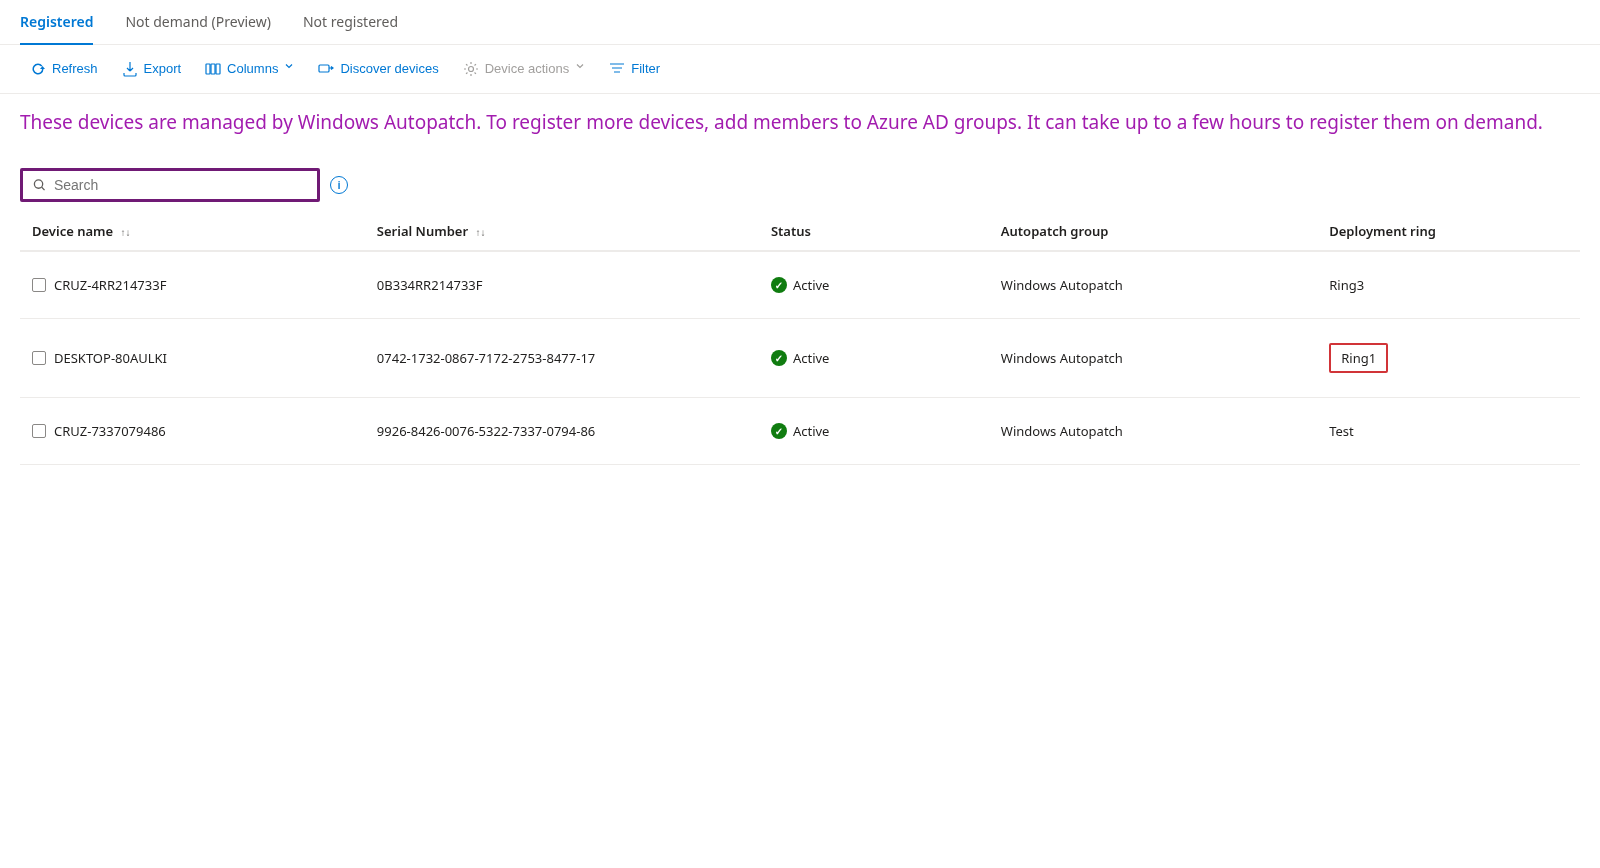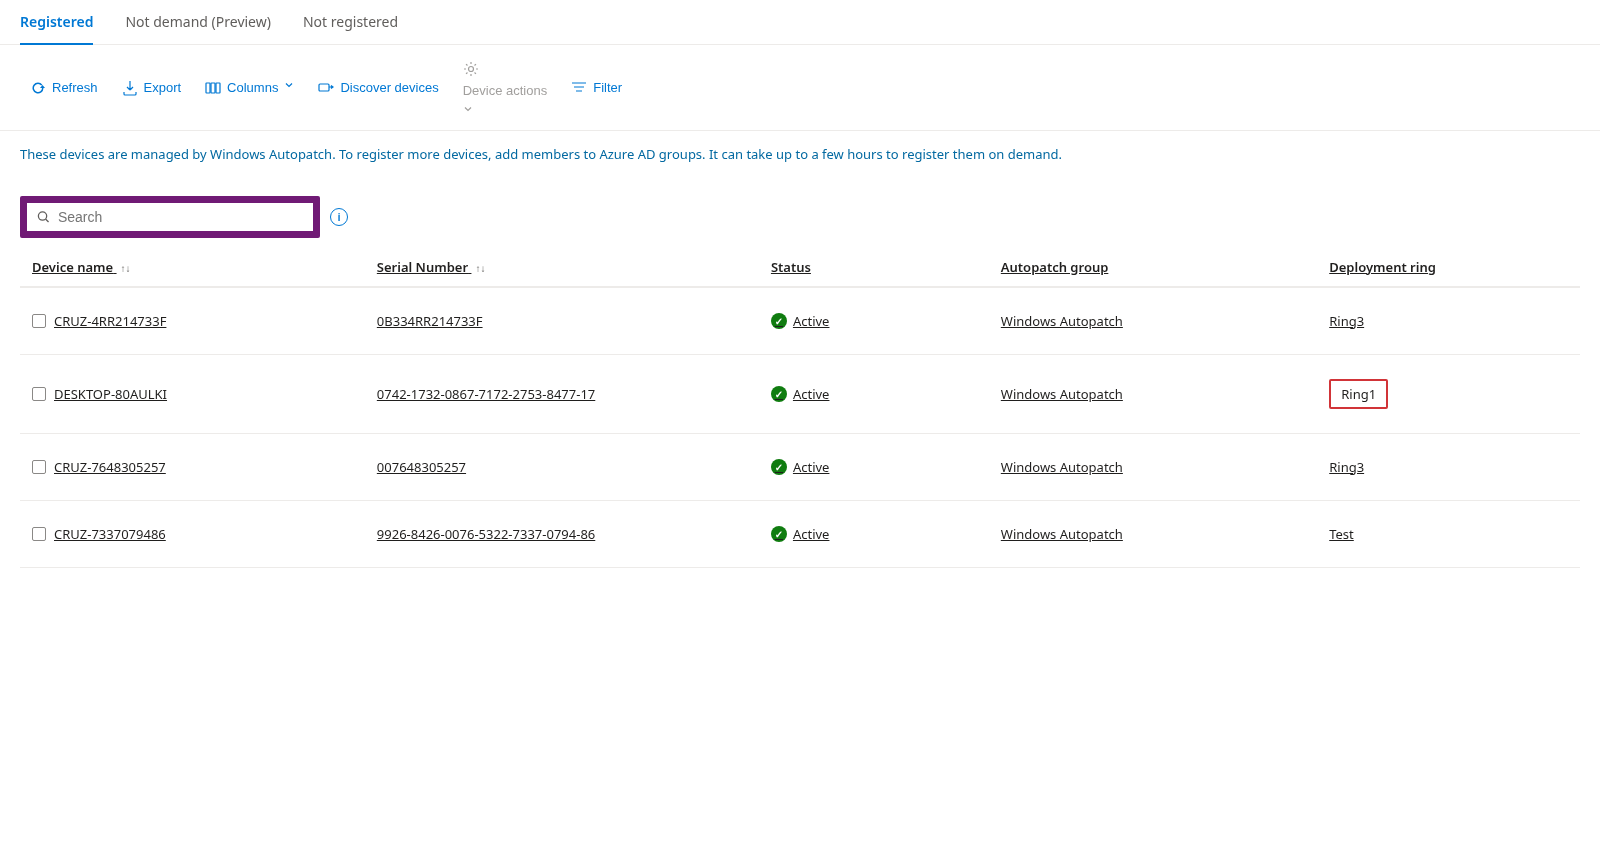--- a/index.html
+++ b/index.html
@@ -46,42 +46,41 @@
       border: none;
       background: transparent;
       color: #0078d4;
       font-size: 13px;
       cursor: pointer;
       border-radius: 2px;
     }
     .toolbar-btn.disabled {
       color: #a19f9d;
       cursor: default;
-      flex-direction: column;
     }
     .toolbar-btn svg { flex-shrink: 0; }
 
     .info-text {
       padding: 14px 20px;
-      color: #0369a1;
-      font-size: 13px;
+      color: #a21caf;
+      font-size: 19px;
       line-height: 1.5;
       border-bottom: 1px solid transparent;
     }
 
     .search-area {
       padding: 16px 20px 10px;
       display: flex;
       align-items: center;
       gap: 10px;
     }
     .search-box {
       display: flex;
       align-items: center;
-      border: 7px solid #701a75;
+      border: 3px solid #701a75;
       border-radius: 2px;
       padding: 6px 10px;
       width: 300px;
       gap: 8px;
       background: #fff;
     }
     .search-box input {
       border: none;
       outline: none;
       font-size: 14px;
@@ -102,21 +101,20 @@
       font-weight: 600;
       cursor: pointer;
     }
 
     .table-container {
       padding: 0 20px;
     }
     table {
       width: 100%;
       border-collapse: collapse;
-      text-decoration: underline;
     }
     thead tr {
       border-bottom: 2px solid #edebe9;
     }
     th {
       text-align: left;
       padding: 10px 12px;
       font-weight: 600;
       font-size: 13px;
       color: #201f1e;
@@ -330,37 +328,20 @@
               <span>Active</span>
             </div>
           </td>
           <td class="col-autopatch">Windows Autopatch</td>
           <td class="col-ring"><span class="ring-highlight">Ring1</span></td>
         </tr>
         <tr>
           <td class="col-device">
             <div class="device-cell">
               <span class="checkbox"></span>
-              <span>CRUZ-7648305257</span>
-            </div>
-          </td>
-          <td class="col-serial">007648305257</td>
-          <td class="col-status">
-            <div class="status-cell">
-              <span class="status-icon"></span>
-              <span>Active</span>
-            </div>
-          </td>
-          <td class="col-autopatch">Windows Autopatch</td>
-          <td class="col-ring">Ring3</td>
-        </tr>
-        <tr>
-          <td class="col-device">
-            <div class="device-cell">
-              <span class="checkbox"></span>
               <span>CRUZ-7337079486</span>
             </div>
           </td>
           <td class="col-serial">9926-8426-0076-5322-7337-0794-86</td>
           <td class="col-status">
             <div class="status-cell">
               <span class="status-icon"></span>
               <span>Active</span>
             </div>
           </td>

